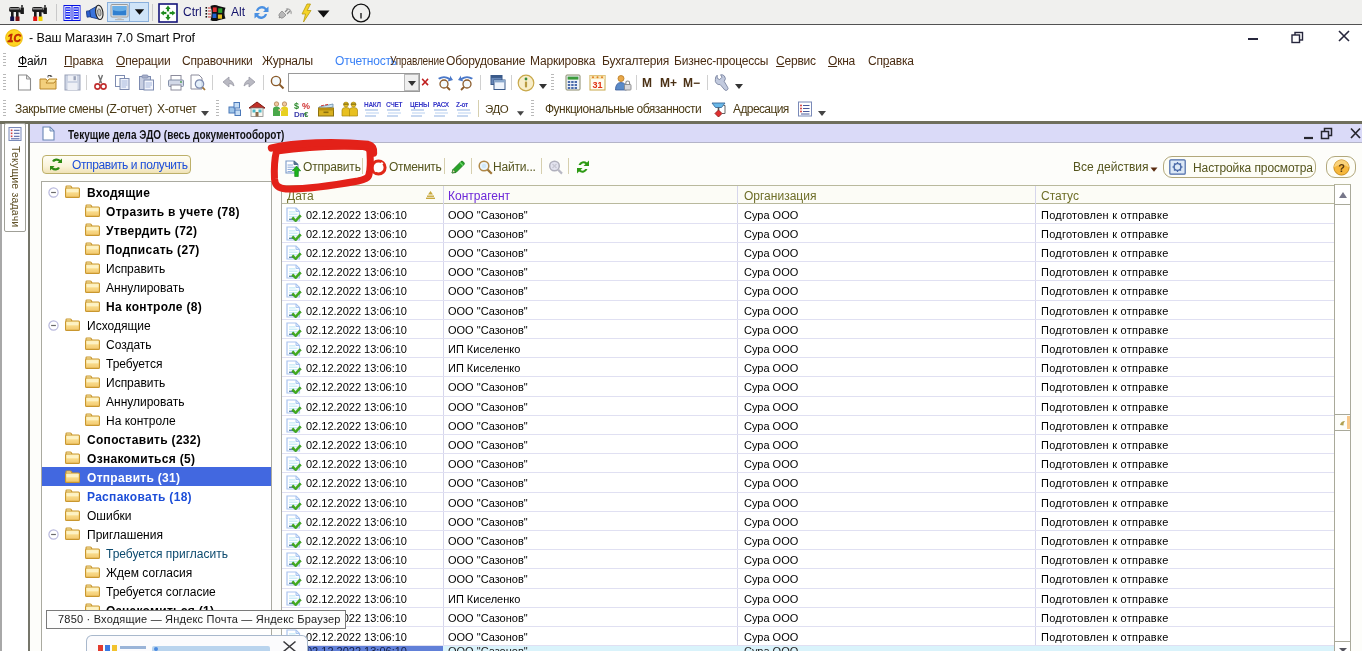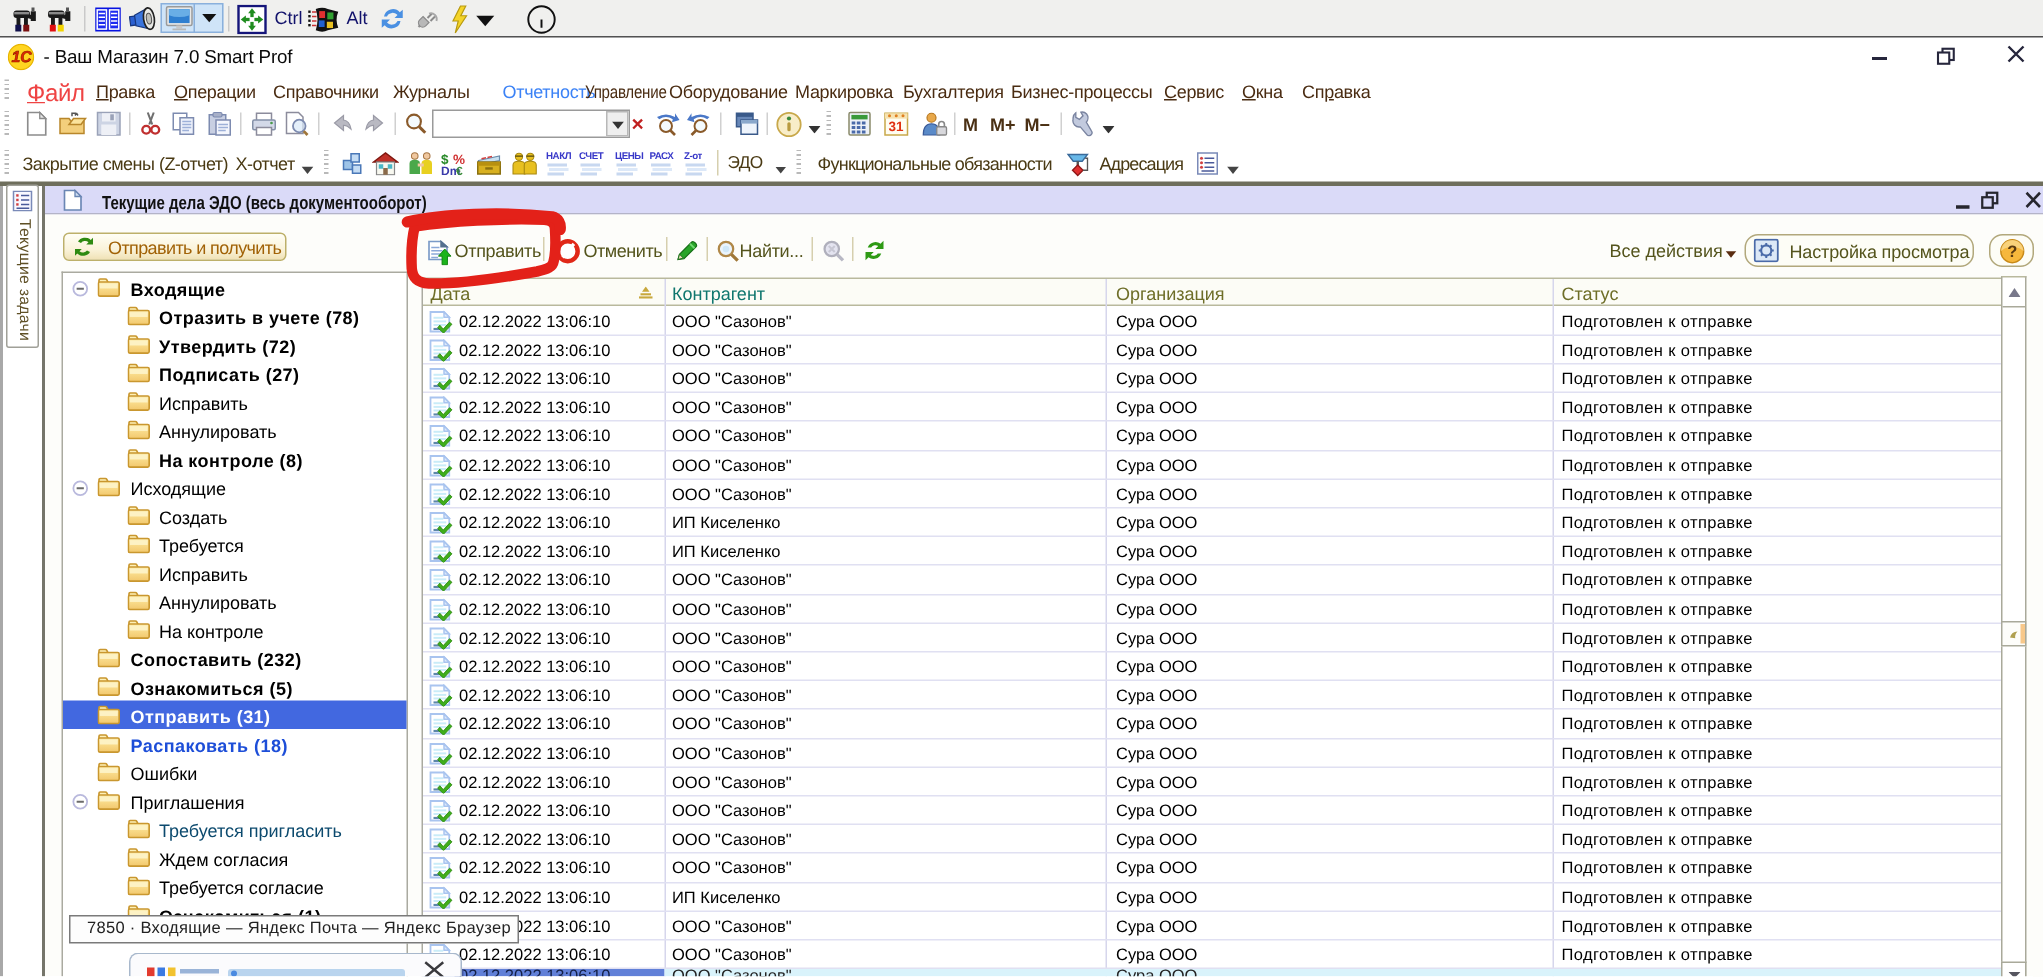--- a/index.html
+++ b/index.html
@@ -148,21 +148,21 @@
 </svg>
 <div class="ab" style="left:29px;top:31px;font-size:12.5px;letter-spacing:-0.1px;color:#0a0a0a">- Ваш Магазин 7.0 Smart Prof</div>
 <svg class="ab" style="left:1244px;top:28px" width="112" height="16" viewBox="0 0 112 16">
 <line x1="4" y1="11" x2="14" y2="11" stroke="#26263c" stroke-width="2"></line>
 <rect x="51" y="4.5" width="7.5" height="7.5" fill="none" stroke="#26263c" stroke-width="1.4"></rect>
 <rect x="48" y="7" width="7.5" height="7.5" fill="#ffffff" stroke="#26263c" stroke-width="1.4"></rect>
 <path d="M95 3 L105 13 M105 3 L95 13" stroke="#26263c" stroke-width="1.6"></path>
 </svg>
 <div class="ab" style="left:0;top:50px;width:1362px;height:19px;background:#ffffff"></div>
 <div class="grip" style="left:3px;top:53px;height:13px"></div>
-<div class="ab" style="left:18px;top:54px;font-size:16px;letter-spacing:-0.2px;color:#ef4444;white-space:nowrap"><span style="text-decoration:underline">Ф</span>айл</div>
+<div class="ab" style="left:18px;top:54px;font-size:12px;letter-spacing:-0.2px;color:#000000;white-space:nowrap"><span style="text-decoration:underline">Ф</span>айл</div>
 <div class="ab" style="left:64px;top:54px;font-size:12px;letter-spacing:-0.2px;color:#4a2c12;white-space:nowrap"><span style="text-decoration:underline">П</span>равка</div>
 <div class="ab" style="left:116px;top:54px;font-size:12px;letter-spacing:-0.2px;color:#4a2c12;white-space:nowrap"><span style="text-decoration:underline">О</span>перации</div>
 <div class="ab" style="left:182px;top:54px;font-size:12px;letter-spacing:-0.2px;color:#4a2c12;white-space:nowrap">Справочники</div>
 <div class="ab" style="left:262px;top:54px;font-size:12px;letter-spacing:-0.2px;color:#4a2c12;white-space:nowrap">Журналы</div>
 <div class="ab" style="left:335px;top:54px;font-size:12px;letter-spacing:-0.2px;color:#3b82f6;white-space:nowrap">Отчетность</div>
 <div class="ab" style="left:390px;top:54px;font-size:12px;letter-spacing:-0.2px;color:#4a2c12;transform:scaleX(0.84);transform-origin:0 0;white-space:nowrap">Управление</div>
 <div class="ab" style="left:446px;top:54px;font-size:12px;letter-spacing:-0.2px;color:#4a2c12;white-space:nowrap">Оборудование</div>
 <div class="ab" style="left:530px;top:54px;font-size:12px;letter-spacing:-0.2px;color:#4a2c12;white-space:nowrap">Маркировка</div>
 <div class="ab" style="left:602px;top:54px;font-size:12px;letter-spacing:-0.2px;color:#4a2c12;white-space:nowrap">Бухгалтерия</div>
 <div class="ab" style="left:674px;top:54px;font-size:12px;letter-spacing:-0.2px;color:#4a2c12;white-space:nowrap">Бизнес-процессы</div>
@@ -455,21 +455,21 @@
 <rect x="24.5" y="2.5" width="7" height="7" fill="none" stroke="#26262e" stroke-width="1.5"></rect>
 <rect x="21.5" y="5.5" width="7" height="7" fill="#dadaf8" stroke="#26262e" stroke-width="1.5"></rect>
 <path d="M51 2.5 L60 12 M60 2.5 L51 12" stroke="#26262e" stroke-width="1.7"></path>
 </svg>
 <div class="ab" style="left:30px;top:143px;width:1332px;height:508px;background:#fdfdfa"></div>
 <div class="ab" style="left:42px;top:155px;width:149px;height:19px;border:1px solid #bdb06a;border-radius:4px;background:linear-gradient(#fffef5,#faf3da 60%,#f0e2b6)"></div>
 <svg class="ab" style="left:48px;top:157px" width="16" height="15" viewBox="0 0 16 15">
 <path d="M4 4 A5 4.2 0 0 1 12.5 3 L14 1.5 L14 6 L9.5 6 L11 4.5 A3.2 2.8 0 0 0 6 5 z" fill="#2e8a12"></path>
 <path d="M12 11 A5 4.2 0 0 1 3.5 12 L2 13.5 L2 9 L6.5 9 L5 10.5 A3.2 2.8 0 0 0 10 10 z" fill="#2e8a12"></path>
 </svg>
-<div class="ab" style="left:72px;top:158px;font-size:12px;letter-spacing:-0.4px;color:#a16207">Отправить и получить</div>
+<div class="ab" style="left:72px;top:158px;font-size:12px;letter-spacing:-0.4px;color:#1d4ed8">Отправить и получить</div>
 <svg class="ab" style="left:285px;top:160px" width="15" height="16" viewBox="0 0 15 16">
 <path d="M1 1 h8 l4 3.5 V13 H1 z" fill="#fff" stroke="#7a9ac8" stroke-width="1.1"></path>
 <path d="M9 1 l4 3.5 H9 z" fill="#54708e" stroke="#54708e"></path>
 <g stroke="#8aa8d8" stroke-width="1">
         <line x1="2.5" y1="5" x2="8" y2="5"></line>
         <line x1="2.5" y1="7.2" x2="10" y2="7.2"></line>
         <line x1="2.5" y1="9.4" x2="10" y2="9.4"></line>
         <line x1="2.5" y1="11.6" x2="7" y2="11.6"></line>
       </g>
 </svg>
@@ -681,21 +681,21 @@
 <div class="ab" style="left:106px;top:585px;font-size:12px;font-weight:normal;letter-spacing:0px;color:#000000;white-space:nowrap">Требуется согласие</div>
 <svg style="position:absolute;left:85px;top:603px" width="15" height="13" viewBox="0 0 15 13">
 <path d="M1 3.5 L1 1.8 Q1 1 1.8 1 L5.2 1 Q5.9 1 6.2 1.6 L7 3.2" fill="#fdf0b8" stroke="#c9972f" stroke-width="1.1"></path>
 <rect x="0.55" y="3" width="13.9" height="9.4" rx="1" fill="url(#fg)" stroke="#c9972f" stroke-width="1.1"></rect>
 <rect x="1.6" y="4.1" width="11.8" height="3.2" fill="#fdf2c4"></rect>
 </svg>
 <div class="ab" style="left:106px;top:604px;font-size:12px;font-weight:bold;letter-spacing:0.3px;color:#000000;white-space:nowrap">Ознакомиться (1)</div>
 <div class="ab" style="left:281px;top:185px;width:1053px;height:466px;background:#ffffff;border-left:1px solid #aaaaa0;border-top:1px solid #b9b99d"></div>
 <div class="ab" style="left:282px;top:186px;width:1052px;height:18px;background:#fcfcf6;border-bottom:1px solid #b9b99d"></div>
 <div class="ab" style="left:287px;top:189px;font-size:12px;color:#6e6e28">Дата</div>
-<div class="ab" style="left:448px;top:189px;font-size:12px;color:#0f766e">Контрагент</div>
+<div class="ab" style="left:448px;top:189px;font-size:12px;color:#6d28d9">Контрагент</div>
 <div class="ab" style="left:744px;top:189px;font-size:12px;color:#6e6e28">Организация</div>
 <div class="ab" style="left:1041px;top:189px;font-size:12px;color:#6e6e28">Статус</div>
 <svg class="ab" style="left:424px;top:191px" width="13" height="9" viewBox="0 0 13 9">
 <path d="M6.5 0 L9 3.5 L4 3.5 z" fill="#c8a83c"></path>
 <rect x="3" y="4.5" width="7" height="1.4" fill="#c8a83c"></rect>
 <rect x="2" y="6.6" width="9" height="1.4" fill="#c8a83c"></rect>
 </svg>
 <div class="ab" style="left:443px;top:186px;width:1px;height:465px;background:#d6d6ec"></div>
 <div class="ab" style="left:737px;top:186px;width:1px;height:465px;background:#d6d6ec"></div>
 <div class="ab" style="left:1035px;top:186px;width:1px;height:465px;background:#d6d6ec"></div>

